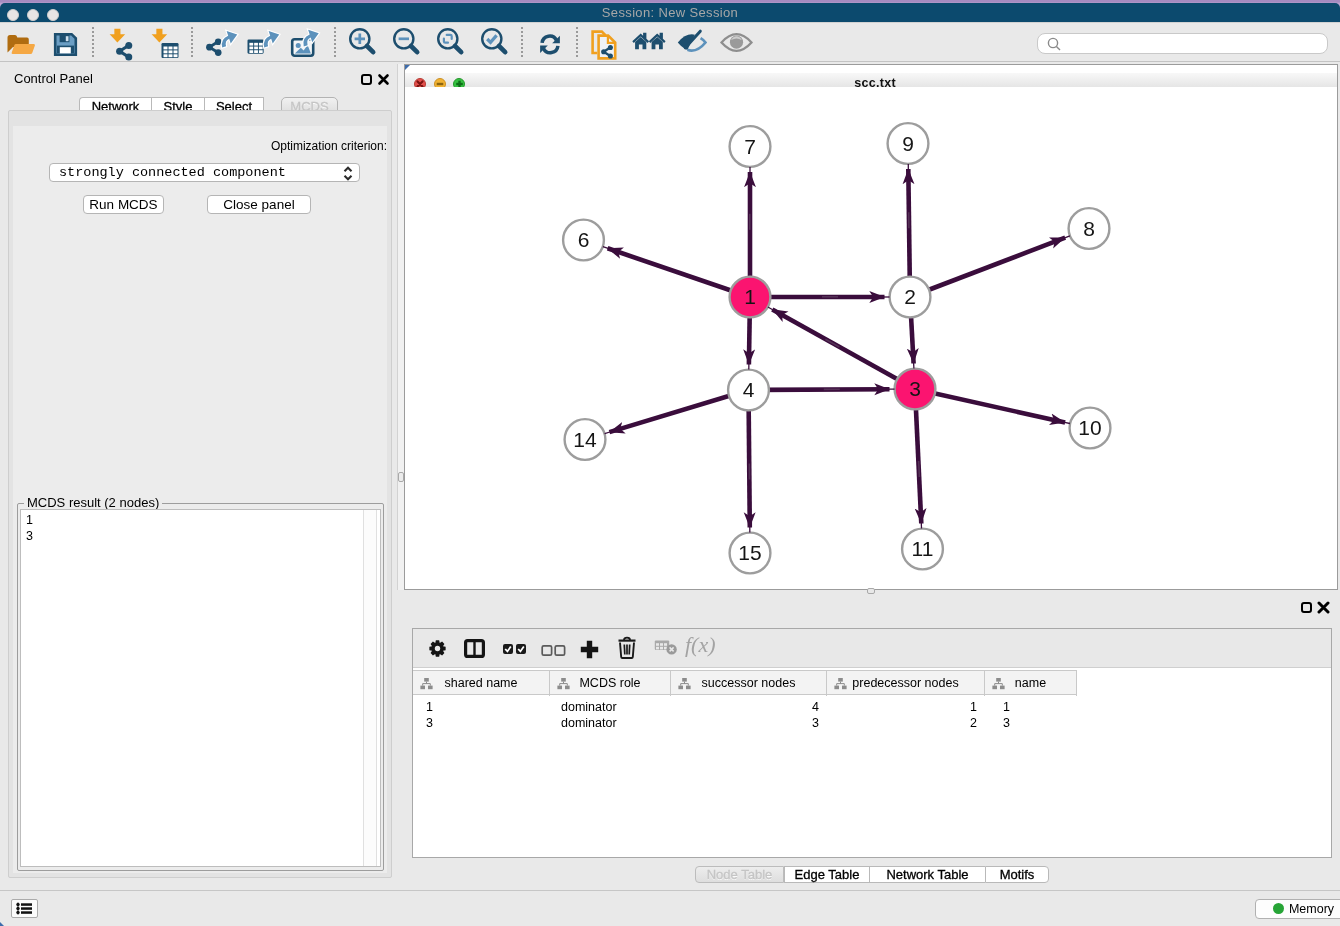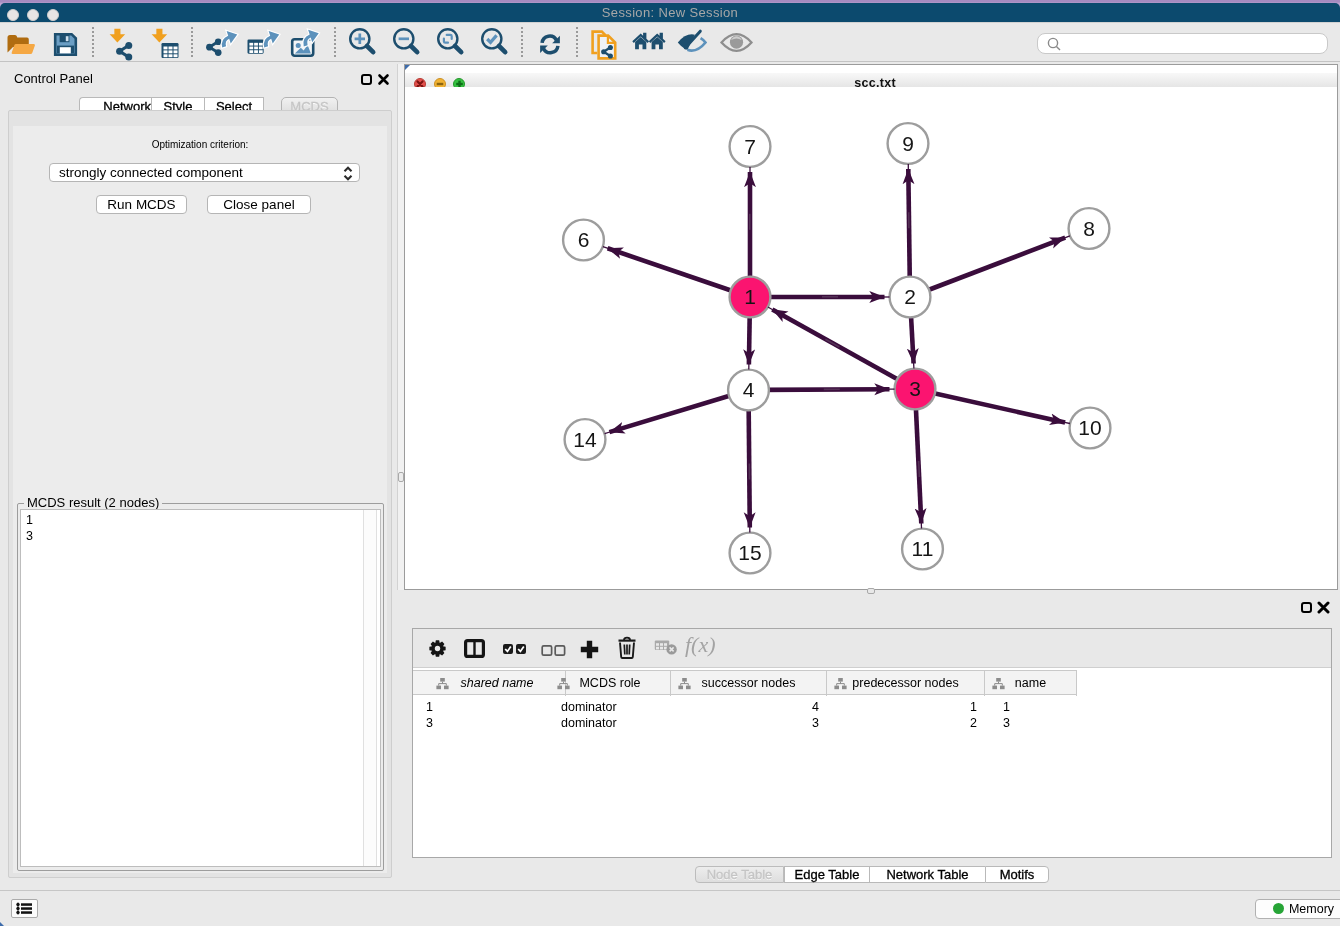--- a/index.html
+++ b/index.html
@@ -29,25 +29,25 @@
   .tabs { position:absolute; display:flex; }
   .tab { height:18px; font-size:13px; font-weight:normal; -webkit-text-stroke:0.3px; line-height:17px; text-align:center;
     background:#fff; border:1px solid #b9b9b9; border-right:none; color:#000; }
   .tab:first-child { border-top-left-radius:4px; border-bottom-left-radius:4px; }
   .tab.sel { background:linear-gradient(#f1f1f1,#dadada); border:1px solid #b3b3b3; border-radius:5px;
     color:#c5c5c5; text-shadow:0 1px 0 #fcfcfc; }
   #cp-panel { left:8px; top:110px; width:384px; height:768px; background:#e3e3e3;
     border:1px solid #cecece; border-radius:2px; }
   #cp-inner { position:absolute; left:4px; top:15px; right:4px; bottom:4px;
     background:#ececec; }
-  #opt-label { position:absolute; left:0; top:13px; width:100%; text-align:center;
-    font-size:10px; }
+  #opt-label { position:absolute; left:0; top:13px; width:100%; text-align:right;
+    font-size:12px; }
   #dropdown { position:absolute; left:36px; top:37px; width:311px; height:19px;
     background:#fff; border:1px solid #b5b5b5; border-radius:4px;
-    font-size:13.5px; line-height:17px; padding-left:9px; }
+    font-size:13.5px; line-height:17px; padding-left:9px;font-family:Liberation Mono, monospace; }
   .btn { position:absolute; height:19px; background:#fff; border:1px solid #b5b5b5;
     border-radius:4px; font-size:13.5px; text-align:center; line-height:17px; }
   #mcds-group { position:absolute; left:4px; top:377px; width:367px; height:368px;
     border:1px solid #9d9d9d; border-radius:2px; }
   #mcds-legend { position:absolute; left:6px; top:-9px; background:#ececec;
     padding:0 3px; font-size:13px; }
   #mcds-text { position:absolute; left:2px; top:5px; right:2px; bottom:3px;
     background:#fff; border:1px solid #bdbdbd; font-size:12.5px; line-height:16px;
     padding:2px 0 0 5px; }
   #mcds-scroll { position:absolute; right:3px; top:0px; width:14px; bottom:0px;
@@ -260,36 +260,36 @@
   </div>
 </div>
 
 <div id="cp-title" class="abs">Control Panel</div>
 <div class="winbtn-sq" style="left:361px; top:74px;"></div>
 <svg class="abs" style="left:377px; top:73px;" width="13" height="13" viewBox="0 0 13 13">
  <path d="M2.5 2.5 L10.5 10.5 M10.5 2.5 L2.5 10.5" stroke="#000" stroke-width="2.6" stroke-linecap="round"></path>
   </svg>
 
 <div class="tabs" style="left:79px; top:97px;">
-  <div class="tab" style="width:72px;text-align:right;">Network</div>
+  <div class="tab" style="width:72px;">Network</div>
     <div class="tab" style="width:53px;">Style</div>
   <div class="tab" style="width:60px;border-right:1px solid #b9b9b9;">Select</div>
   <div class="tab sel" style="width:57px;margin-left:17px;border-radius:5px;height:20px;">MCDS</div>
 </div>
 
 <div id="cp-panel" class="abs">
   <div id="cp-inner">
     <div id="opt-label">Optimization criterion:</div>
     <div id="dropdown">strongly connected component
       <svg width="10" height="15" style="position:absolute; right:6px; top:2px;">
         <path d="M1.5 5.2 L5 1.8 L8.5 5.2" fill="none" stroke="#2b2b2b" stroke-width="2.1"></path>
         <path d="M1.5 9.8 L5 13.2 L8.5 9.8" fill="none" stroke="#2b2b2b" stroke-width="2.1"></path>
       </svg>
     </div>
-    <div class="btn" style="left:83px; top:69px; width:91px;">Run MCDS</div>
+    <div class="btn" style="left:70px; top:69px; width:81px;">Run MCDS</div>
     <div class="btn" style="left:194px; top:69px; width:104px;">Close panel</div>
     <div id="mcds-group">
       <div id="mcds-legend">MCDS result (2 nodes)</div>
       <div id="mcds-text">1<br>3
         <div id="mcds-scroll"></div>
       </div>
     </div>
   </div>
 </div>
 
@@ -418,21 +418,21 @@
         <rect x="10" y="5.2" width="3" height="2.6" fill="#e8e8e8"></rect>
         <rect x="2" y="8.8" width="3" height="2.6" fill="#e8e8e8"></rect>
         <rect x="6" y="8.8" width="3" height="2.6" fill="#e8e8e8"></rect>
         <rect x="10" y="8.8" width="3" height="2.6" fill="#e8e8e8"></rect>
 <circle cx="17.6" cy="11.4" r="5.2" fill="#9a9a9a"></circle>
 <path d="M15.6 9.4 L19.6 13.4 M19.6 9.4 L15.6 13.4" stroke="#e8e8e8" stroke-width="1.5"></path>
       </svg>
 <div class="abs" style="left:272px;top:3px;width:40px;font-family:'Liberation Serif',serif;font-style:italic;font-size:22px;color:#a3a3a3;">f(x)</div>
     </div>
   <div id="tp-header">
-      <div class="hcell" style="left:16px;width:137px;font-style:italic;"><svg class="hicon" width="13" height="12" viewBox="0 0 13 12">
+      <div class="hcell" style="left:0px;width:137px;"><svg class="hicon" width="13" height="12" viewBox="0 0 13 12">
           <g fill="#8c8c8c">
 <rect x="4.2" y="0" width="4.6" height="3.6"></rect>
 <rect x="0.4" y="7.6" width="4.6" height="3.6"></rect>
             <rect x="8" y="7.6" width="4.6" height="3.6"></rect>
 </g>
           <g stroke="#8c8c8c" stroke-width="1">
             <line x1="6.5" y1="3.6" x2="6.5" y2="5.6"></line>
 <line x1="2.7" y1="5.6" x2="10.3" y2="5.6"></line>
             <line x1="2.7" y1="5.6" x2="2.7" y2="7.6"></line>
 <line x1="10.3" y1="5.6" x2="10.3" y2="7.6"></line>

